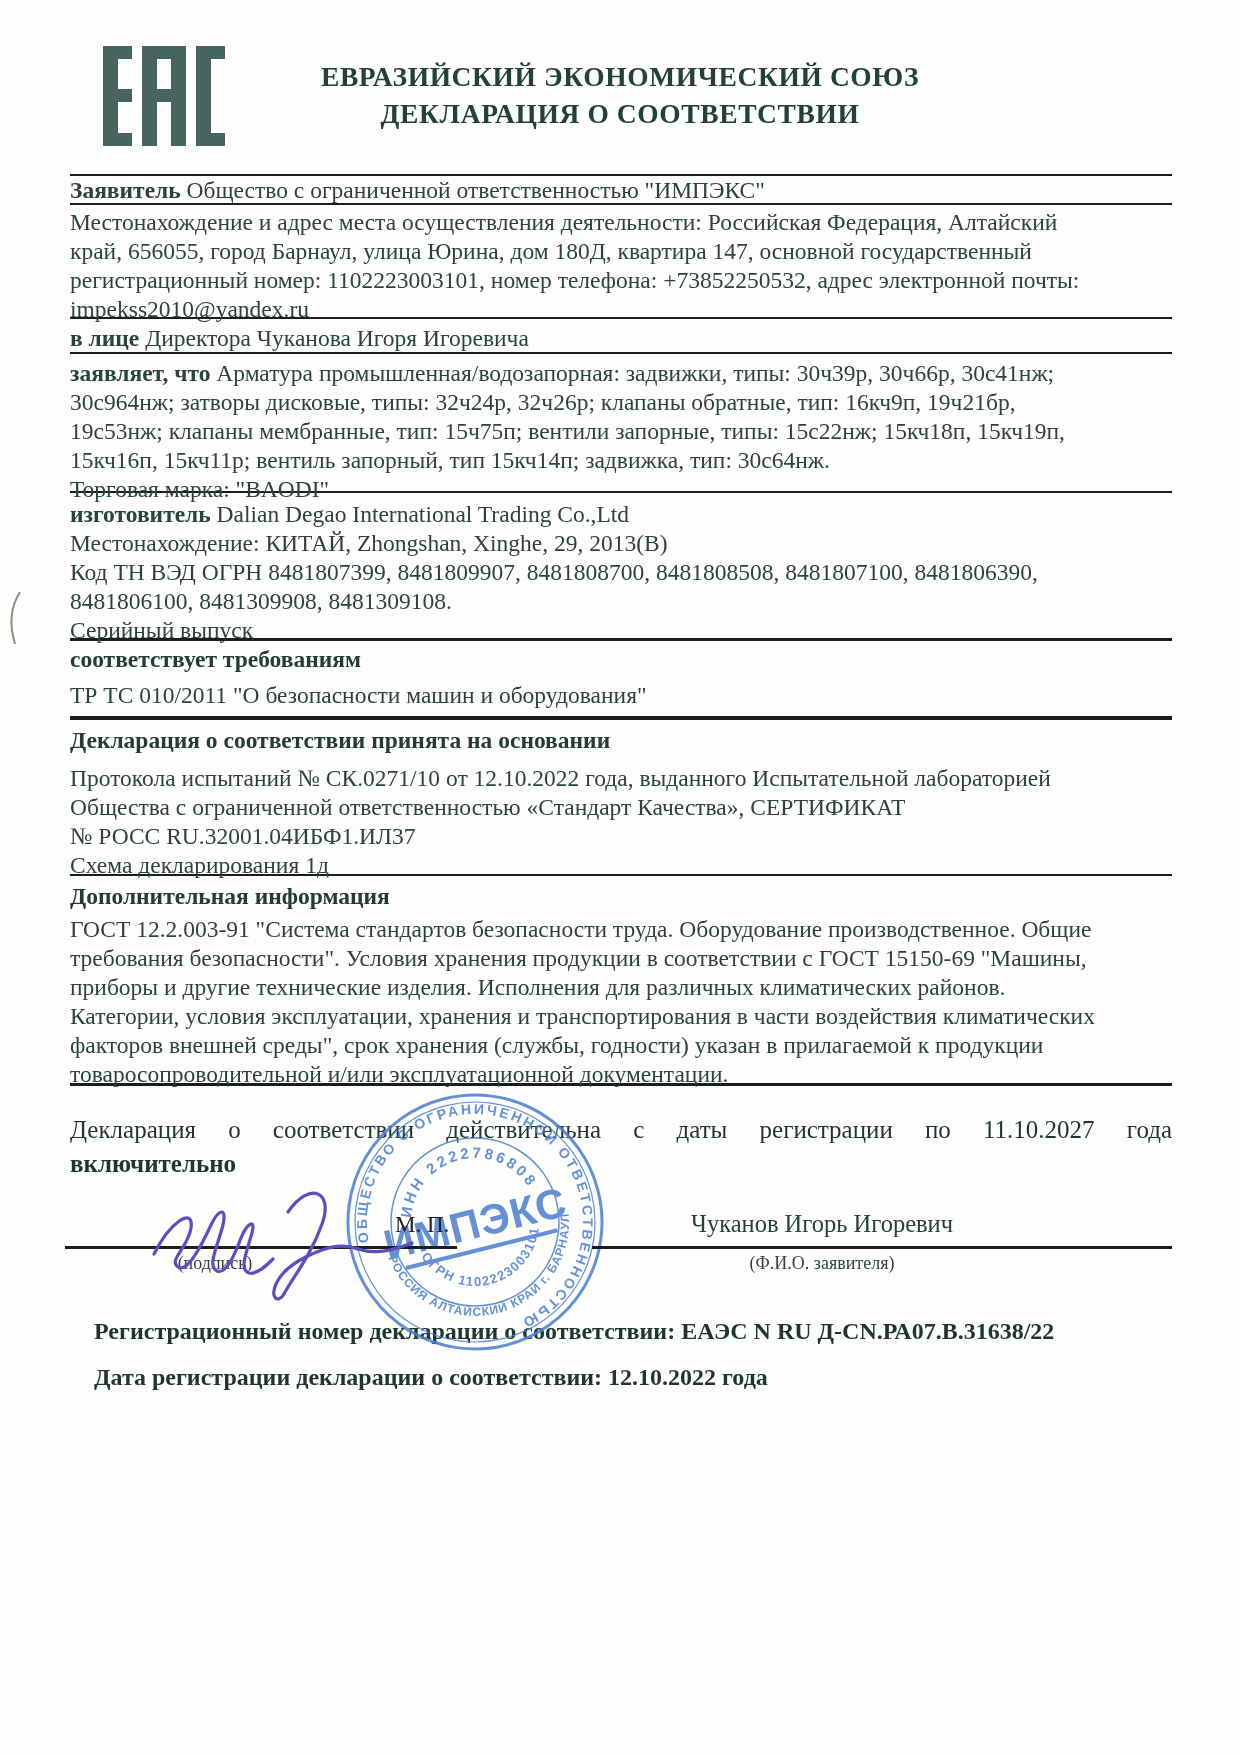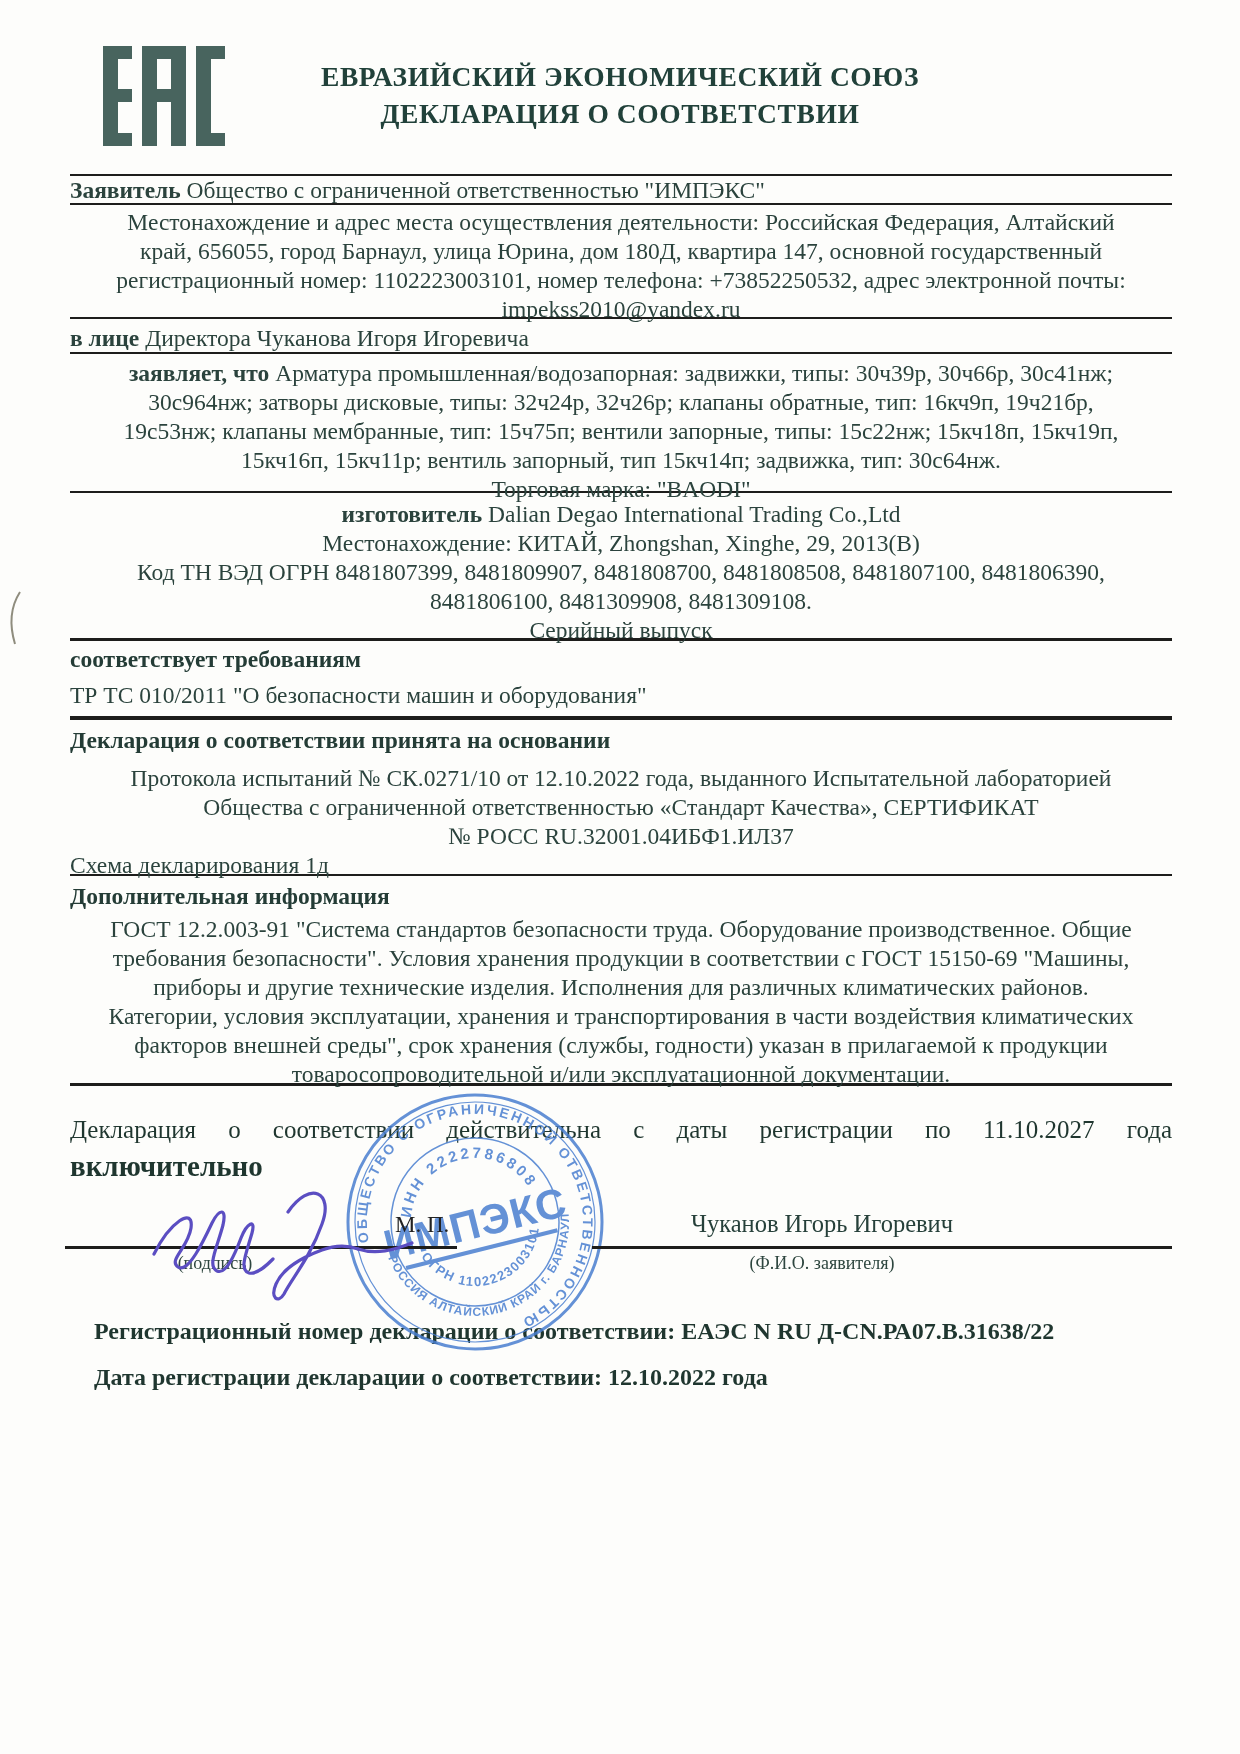--- a/index.html
+++ b/index.html
@@ -5,21 +5,21 @@
   html,body{margin:0;padding:0;}
   body{
     width:1240px;height:1754px;position:relative;
     background:#fdfdfb;
     font-family:"Liberation Serif", serif;
     color:#2b433d;
     overflow:hidden;
   }
   .abs{position:absolute;}
   .t{font-size:23.5px;line-height:29px;white-space:nowrap;}
-  .t div{white-space:nowrap;text-align:center;}
+  .t div{white-space:nowrap;}
   .b{font-weight:bold;}
   .rule{position:absolute;background:#1d1d1b;}
   .caption{font-size:18px;color:#2e463f;text-align:center;}
   .title{
     width:100%;text-align:center;font-weight:bold;
     font-size:27.5px;line-height:37px;letter-spacing:0.6px;color:#21413a;
   }
   .heading{font-weight:bold;color:#243c36;}
   .darkline{color:#1f362f;font-weight:bold;font-size:24px;margin-left:24px;}
   .justify-line{
@@ -125,21 +125,21 @@
   <div class="abs t" style="left:70px;top:915px;width:1102px;">
       <div>ГОСТ 12.2.003-91  "Система стандартов безопасности труда. Оборудование производственное. Общие</div>
       <div>требования безопасности". Условия хранения продукции в соответствии с ГОСТ 15150-69 "Машины,</div>
       <div>приборы и другие технические изделия. Исполнения для различных климатических районов.</div>
       <div>Категории, условия эксплуатации, хранения и транспортирования в части воздействия климатических</div>
       <div>факторов внешней среды", срок хранения (службы, годности) указан в прилагаемой к продукции</div>
       <div>товаросопроводительной и/или эксплуатационной документации.</div>
     </div>
 
   <div class="abs justify-line" style="left:70px;top:1114px;width:1102px;">Декларация о соответствии действительна с даты регистрации по 11.10.2027 года</div>
-  <div class="abs" style="left:70px;top:1150px;font-weight:bold;color:#1f362f;font-size:29px;">включительно</div>
+  <div class="abs" style="left:70px;top:1150px;font-weight:bold;color:#1f362f;font-size:25px;">включительно</div>
 
   <svg class="abs" style="left:335px;top:1082px;z-index:2;opacity:0.85;" width="280" height="280" viewBox="0 0 280 280">
     <defs>
       <path id="arcOuter" d="M 32,140 A 108,108 0 1 1 248,140 A 108,108 0 1 1 32,140" fill="none"></path>
       <path id="arcInnTop" d="M 76,140 A 64,64 0 1 1 204,140" fill="none"></path>
       <path id="arcOgrnBottom" d="M 76,140 A 64,64 0 0 0 204,140" fill="none"></path>
       <path id="arcRegionBottom" d="M 46,140 A 94,94 0 0 0 234,140" fill="none"></path>
     </defs>
     <g transform="rotate(-14 140 140)" stroke="#4a7fd0" fill="#4a7fd0">
       <circle cx="140" cy="140" r="127" fill="none" stroke-width="3"></circle>

